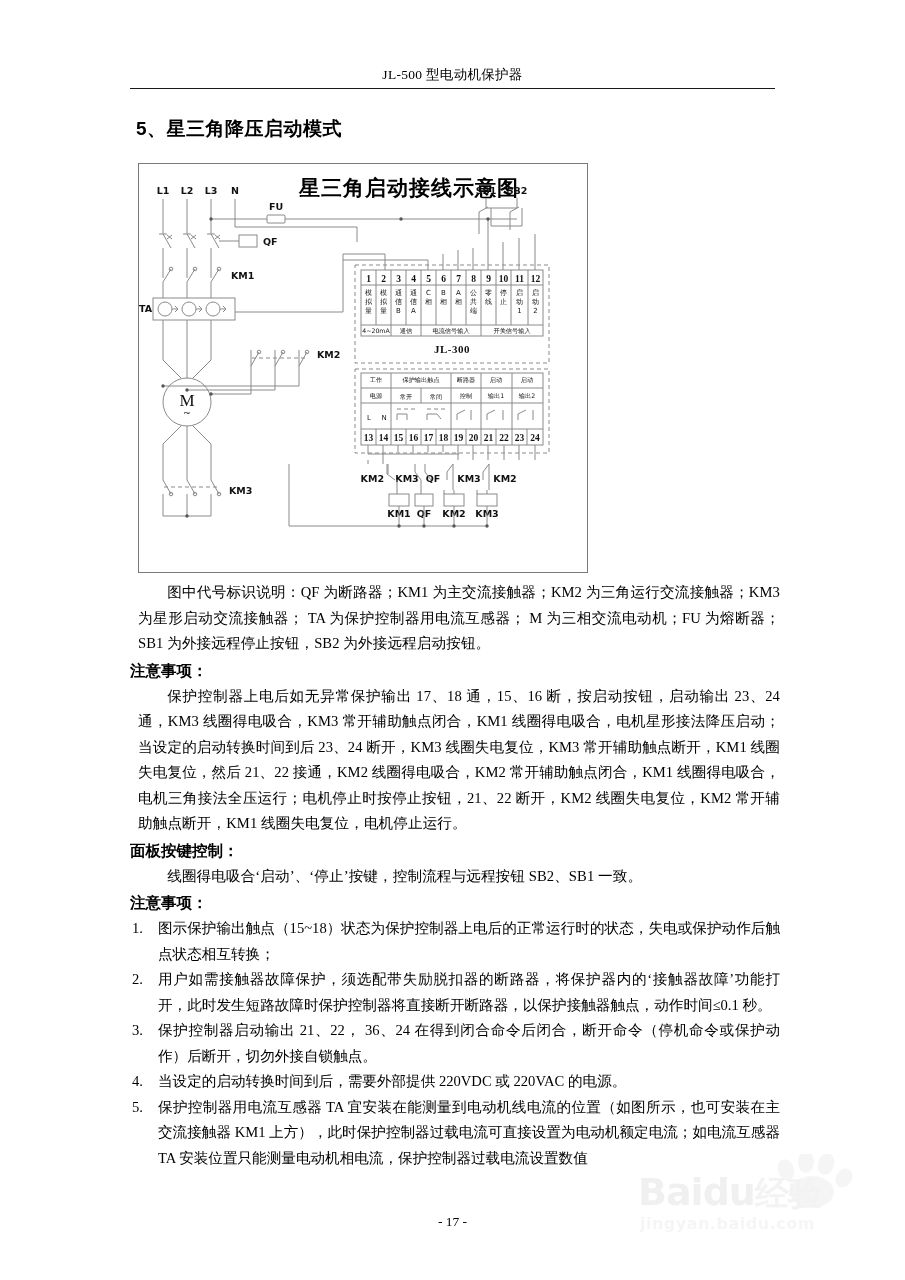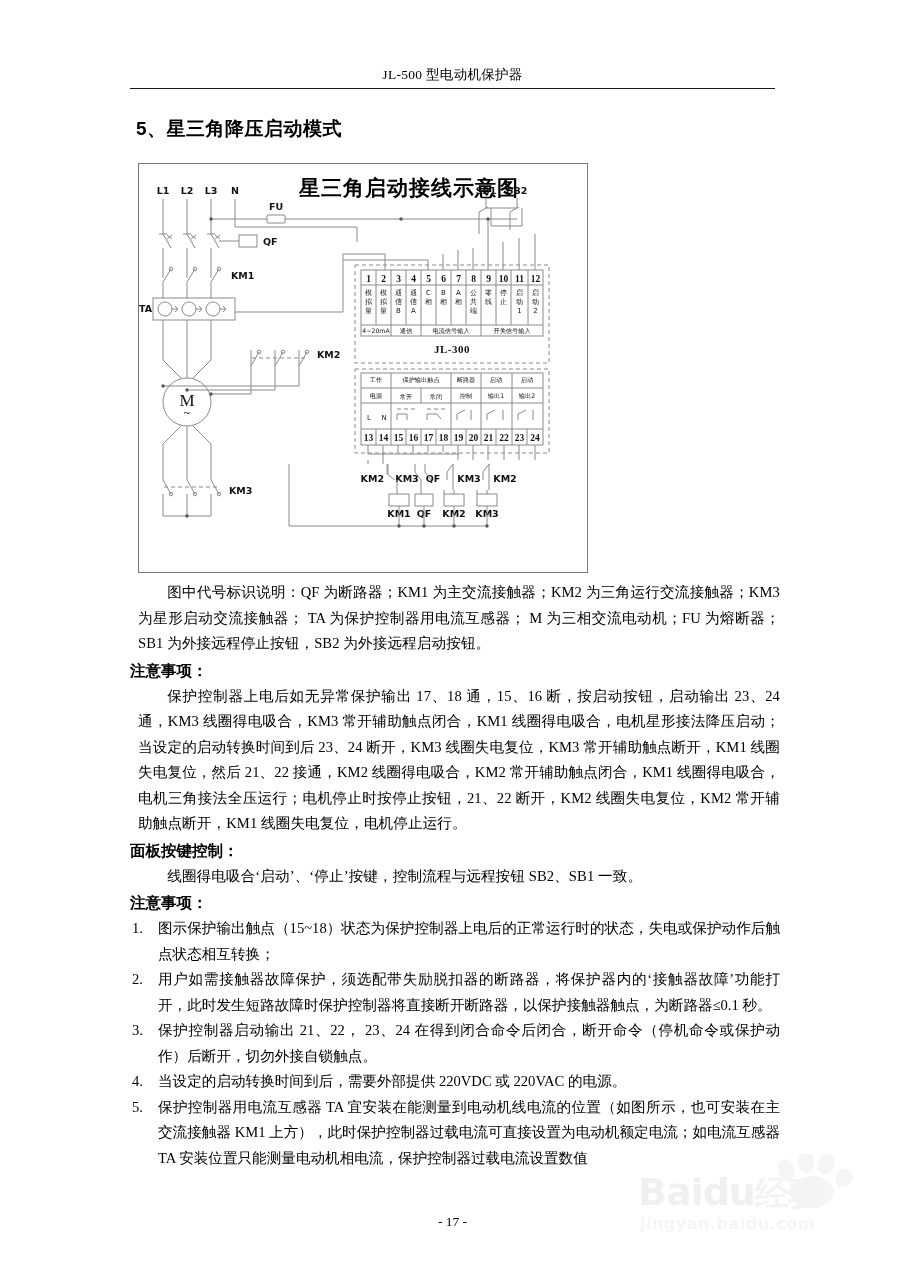--- a/index.html
+++ b/index.html
@@ -536,25 +536,25 @@
     <h4 class="sub">面板按键控制：</h4>
     <p class="para indent">线圈得电吸合‘启动’、‘停止’按键，控制流程与远程按钮 SB2、SB1 一致。</p>
     <h4 class="sub">注意事项：</h4>
     <ol class="notes">
       <li>
         <span class="num">1.</span>
         <span>图示保护输出触点（15~18）状态为保护控制器上电后的正常运行时的状态，失电或保护动作后触点状态相互转换；</span>
       </li>
       <li>
         <span class="num">2.</span>
-        <span>用户如需接触器故障保护，须选配带失励脱扣器的断路器，将保护器内的‘接触器故障’功能打开，此时发生短路故障时保护控制器将直接断开断路器，以保护接触器触点，为断路器≤0.1 秒。</span>
+        <span>用户如需接触器故障保护，须选配带失励脱扣器的断路器，将保护器内的‘接触器故障’功能打开，此时发生短路故障时保护控制器将直接断开断路器，以保护接触器触点，动作时间≤0.1 秒。</span>
       </li>
       <li>
         <span class="num">3.</span>
-        <span>保护控制器启动输出 21、22， 23、24 在得到闭合命令后闭合，断开命令（停机命令或保护动作）后断开，切勿外接自锁触点。</span>
+        <span>保护控制器启动输出 21、22， 36、24 在得到闭合命令后闭合，断开命令（停机命令或保护动作）后断开，切勿外接自锁触点。</span>
       </li>
       <li>
         <span class="num">4.</span>
         <span>当设定的启动转换时间到后，需要外部提供 220VDC 或 220VAC 的电源。</span>
       </li>
       <li>
         <span class="num">5.</span>
         <span>保护控制器用电流互感器 TA 宜安装在能测量到电动机线电流的位置（如图所示，也可安装在主交流接触器 KM1 上方），此时保护控制器过载电流可直接设置为电动机额定电流；如电流互感器 TA 安装位置只能测量电动机相电流，保护控制器过载电流设置数值</span>
       </li>
     </ol>

